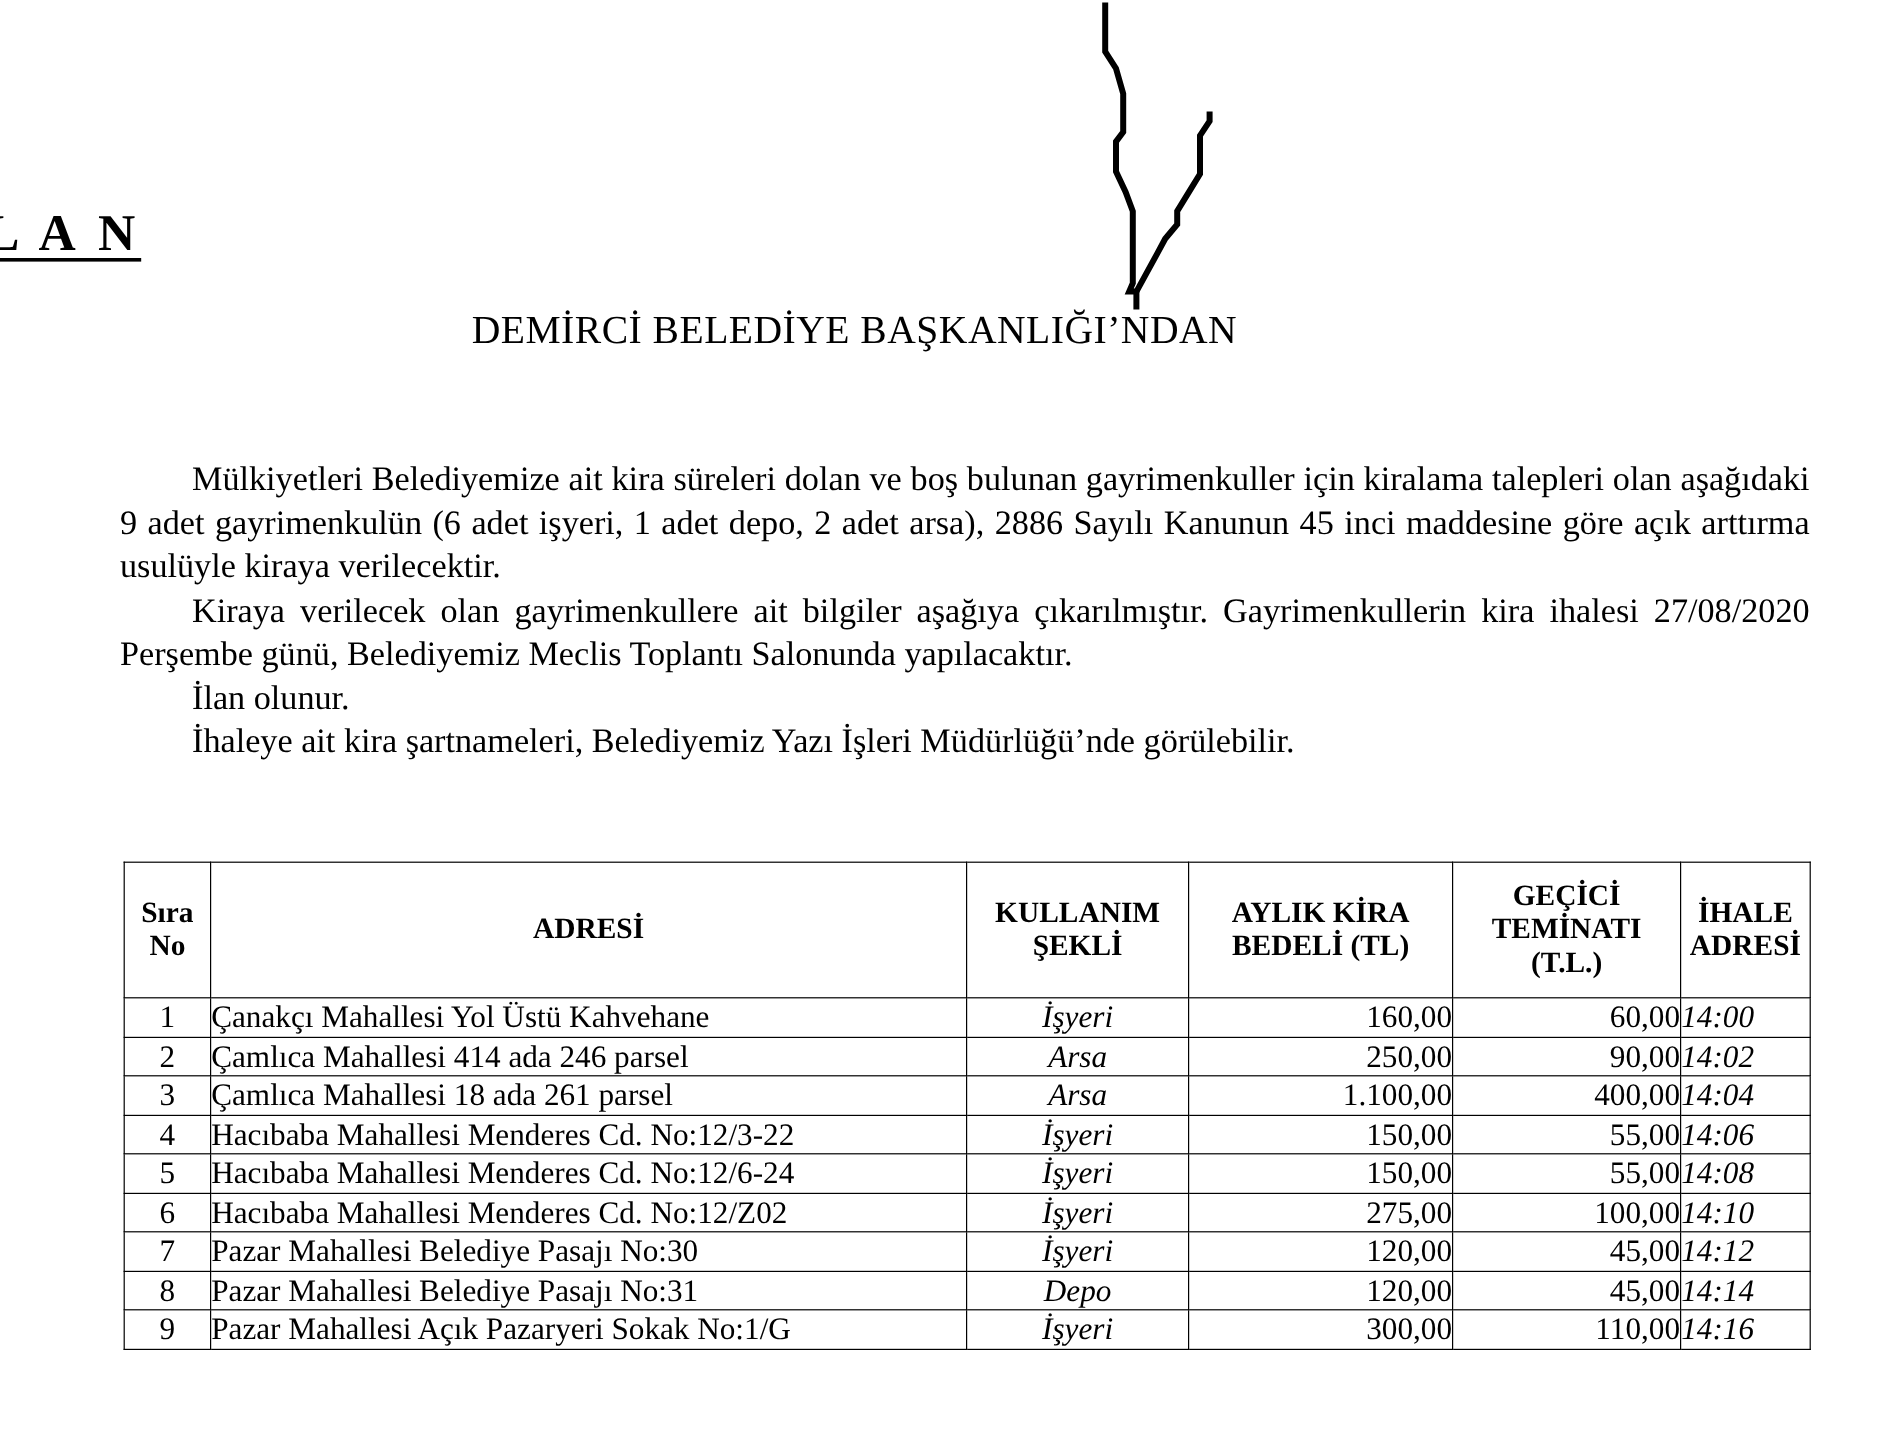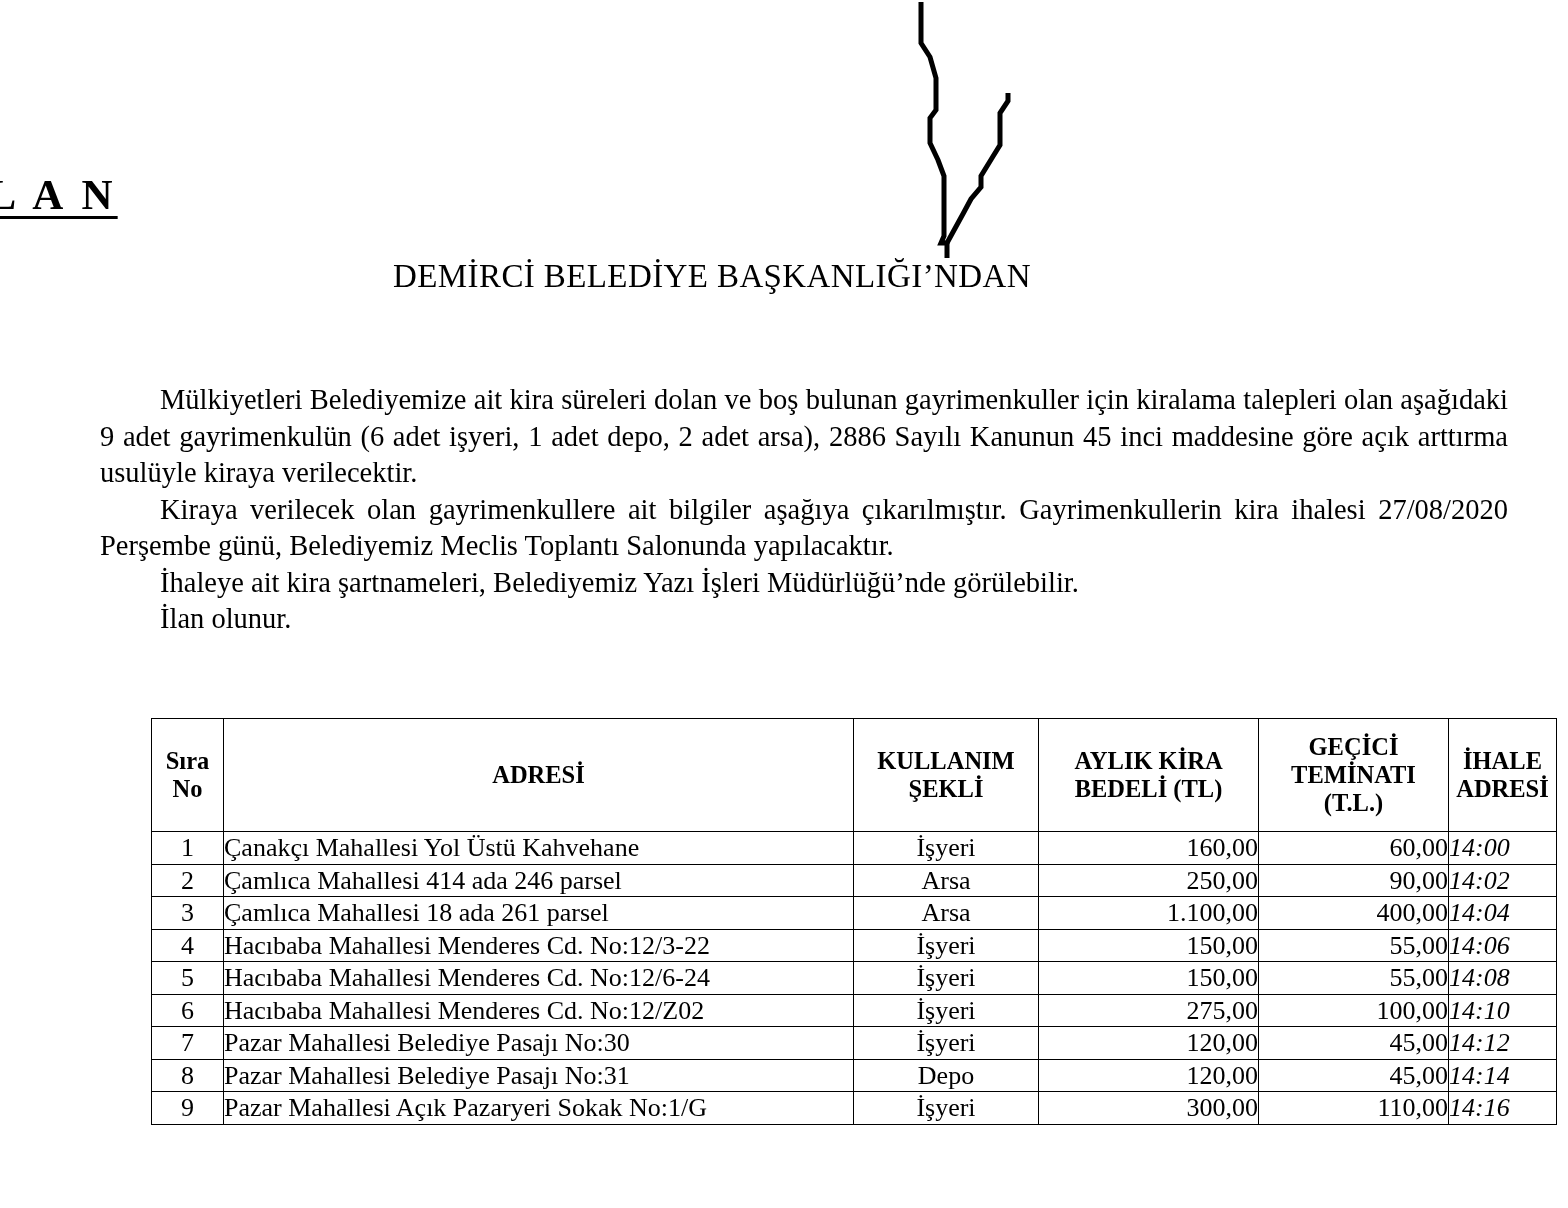--- a/index.html
+++ b/index.html
@@ -90,21 +90,20 @@
     position: absolute;
     left: 103px;
     top: 718px;
     width: 1405px;
   }
   table.listing {
     border-collapse: collapse;
     width: 1405px;
     table-layout: fixed;
     font-size: 25px;
-    margin-left: 48px;
   }
   table.listing th,
   table.listing td {
     border: 1.6px solid #000000;
     padding: 0;
     vertical-align: middle;
   }
   table.listing thead th {
     font-weight: bold;
     text-align: center;
@@ -114,21 +113,21 @@
     padding: 2px 3px;
   }
   table.listing tbody td {
     height: 31.5px;
     line-height: 31.5px;
     font-size: 26px;
     font-weight: normal;
   }
   td.c-no     { text-align: center; }
   td.c-addr   { text-align: left;   padding-left: 9px; }
-  td.c-use    { text-align: center; }
+  td.c-use    { text-align: center; font-style: italic; }
   td.c-rent   { text-align: right;  padding-right: 11px; }
   td.c-dep    { text-align: right;  padding-right: 11px; }
   td.c-time   { text-align: left; font-style: italic; }
 
   col.w-no    { width: 72px;  }
   col.w-addr  { width: 630px; }
   col.w-use   { width: 185px; }
   col.w-rent  { width: 220px; }
   col.w-dep   { width: 190px; }
   col.w-time  { width: 108px; }
@@ -147,22 +146,22 @@
     <span class="doc-title">İ L A N</span>
   </div>
 
   <div class="subtitle-block">
     <span class="doc-subtitle">DEMİRCİ BELEDİYE BAŞKANLIĞI’NDAN</span>
   </div>
 
   <div class="body-text">
     <p class="para indent">Mülkiyetleri Belediyemize ait kira süreleri dolan ve boş bulunan gayrimenkuller için kiralama talepleri olan aşağıdaki 9 adet gayrimenkulün (6 adet işyeri, 1 adet depo, 2 adet arsa), 2886 Sayılı Kanunun 45 inci maddesine göre açık arttırma usulüyle kiraya verilecektir.</p>
     <p class="para indent">Kiraya verilecek olan gayrimenkullere ait bilgiler aşağıya çıkarılmıştır. Gayrimenkullerin kira ihalesi 27/08/2020 Perşembe günü, Belediyemiz Meclis Toplantı Salonunda yapılacaktır.</p>
+    <p class="para indent nojustify">İlan olunur.</p>
     <p class="para indent nojustify">İhaleye ait kira şartnameleri, Belediyemiz Yazı İşleri Müdürlüğü’nde görülebilir.</p>
-    <p class="para indent nojustify">İlan olunur.</p>
   </div>
 
   <div class="table-wrap">
     <table class="listing">
       <colgroup>
         <col class="w-no">
           <col class="w-addr">
           <col class="w-use">
         <col class="w-rent">
           <col class="w-dep">

